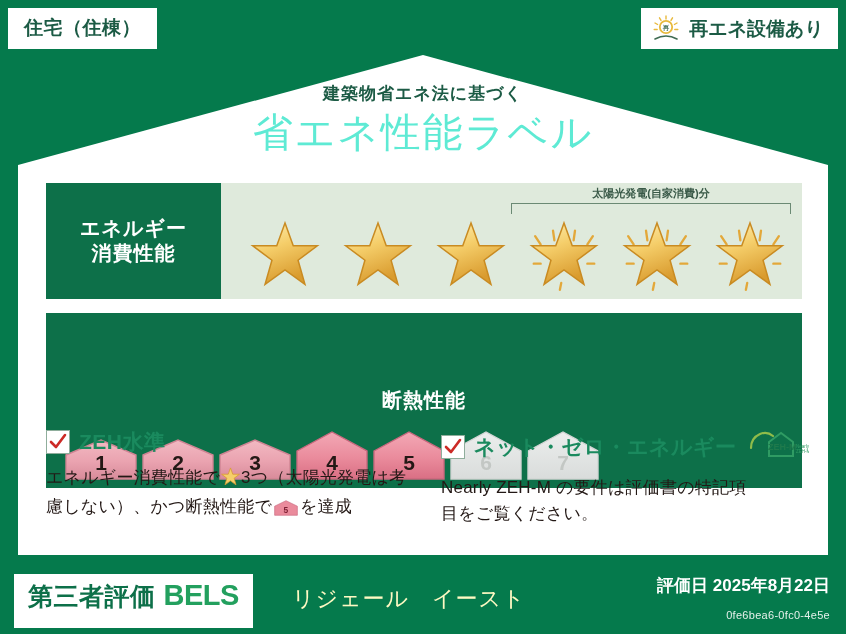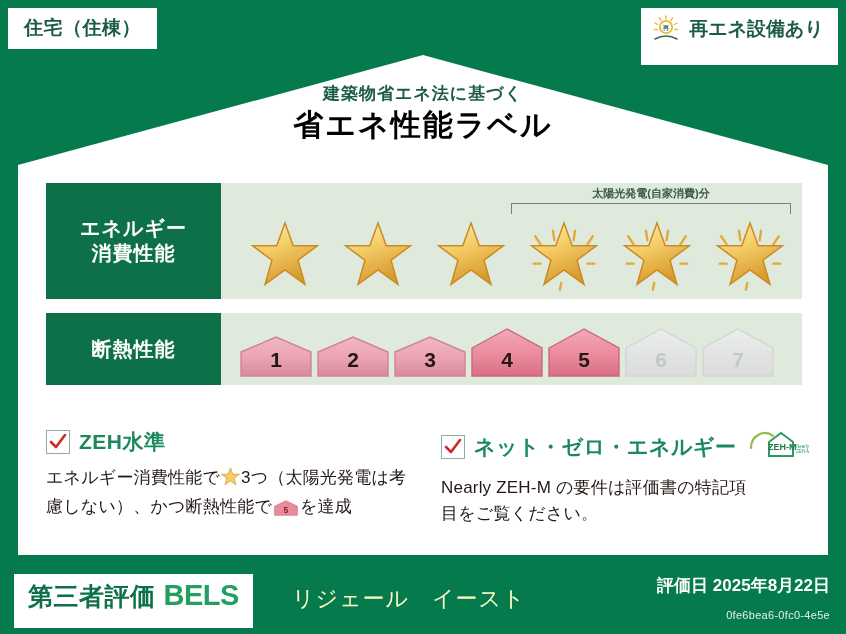--- a/index.html
+++ b/index.html
@@ -47,21 +47,21 @@
     letter-spacing: 0.5px;
     white-space: nowrap;
   }
 
   
   .corner-tag-right {
     position: absolute;
     right: 8px;
     top: 8px;
     background: #ffffff;
-    padding: 6px 14px 21px 10px;
+    padding: 6px 14px 5px 10px;
     display: flex;
     align-items: center;
     gap: 8px;
     z-index: 6;
   }
   .corner-tag-right .tag-text {
     font-size: 19px;
     font-weight: bold;
     color: #1c5b45;
     white-space: nowrap;
@@ -77,23 +77,23 @@
     text-align: center;
     z-index: 5;
   }
   .title-sub {
     font-size: 17px;
     font-weight: bold;
     color: #1c5b45;
     letter-spacing: 1px;
   }
   .title-main {
-    font-size: 30px;
-    font-weight: bold;
-    color: #000000;
+    font-size: 40px;
+    font-weight: normal;
+    color: #5eead4;
     letter-spacing: 2px;
   }
 
   
   .perf-area {
     position: absolute;
     left: 46px;
     top: 183px;
     width: 756px;
     z-index: 5;
@@ -156,21 +156,21 @@
     position: absolute;
     left: 290px;
     top: 20px;
     width: 280px;
     height: 11px;
     border: 1.5px solid #6b8a74;
     border-bottom: none;
   }
 
   
-  .row-insul { height: 72px; }
+  .row-insul { height: 72px; flex-direction: column; }
   .houses-wrap {
     position: absolute;
     left: 18px;
     bottom: 7px;
     display: flex;
     align-items: flex-end;
     gap: 3px;
   }
   .hz { position: relative; width: 74px; }
   .hz svg { display: block; }

